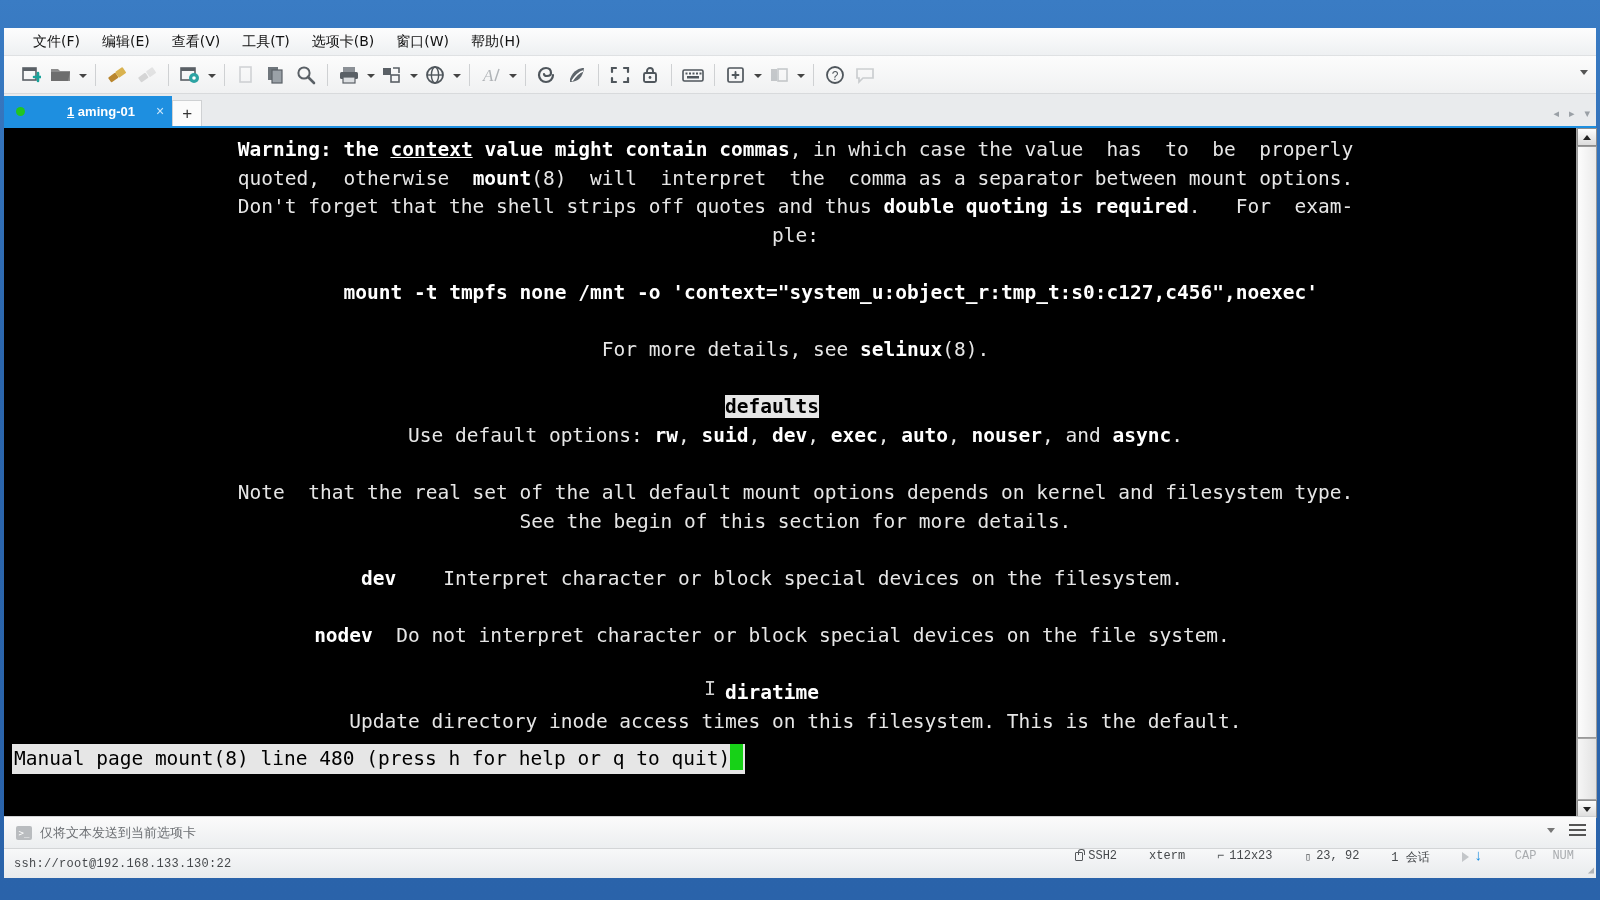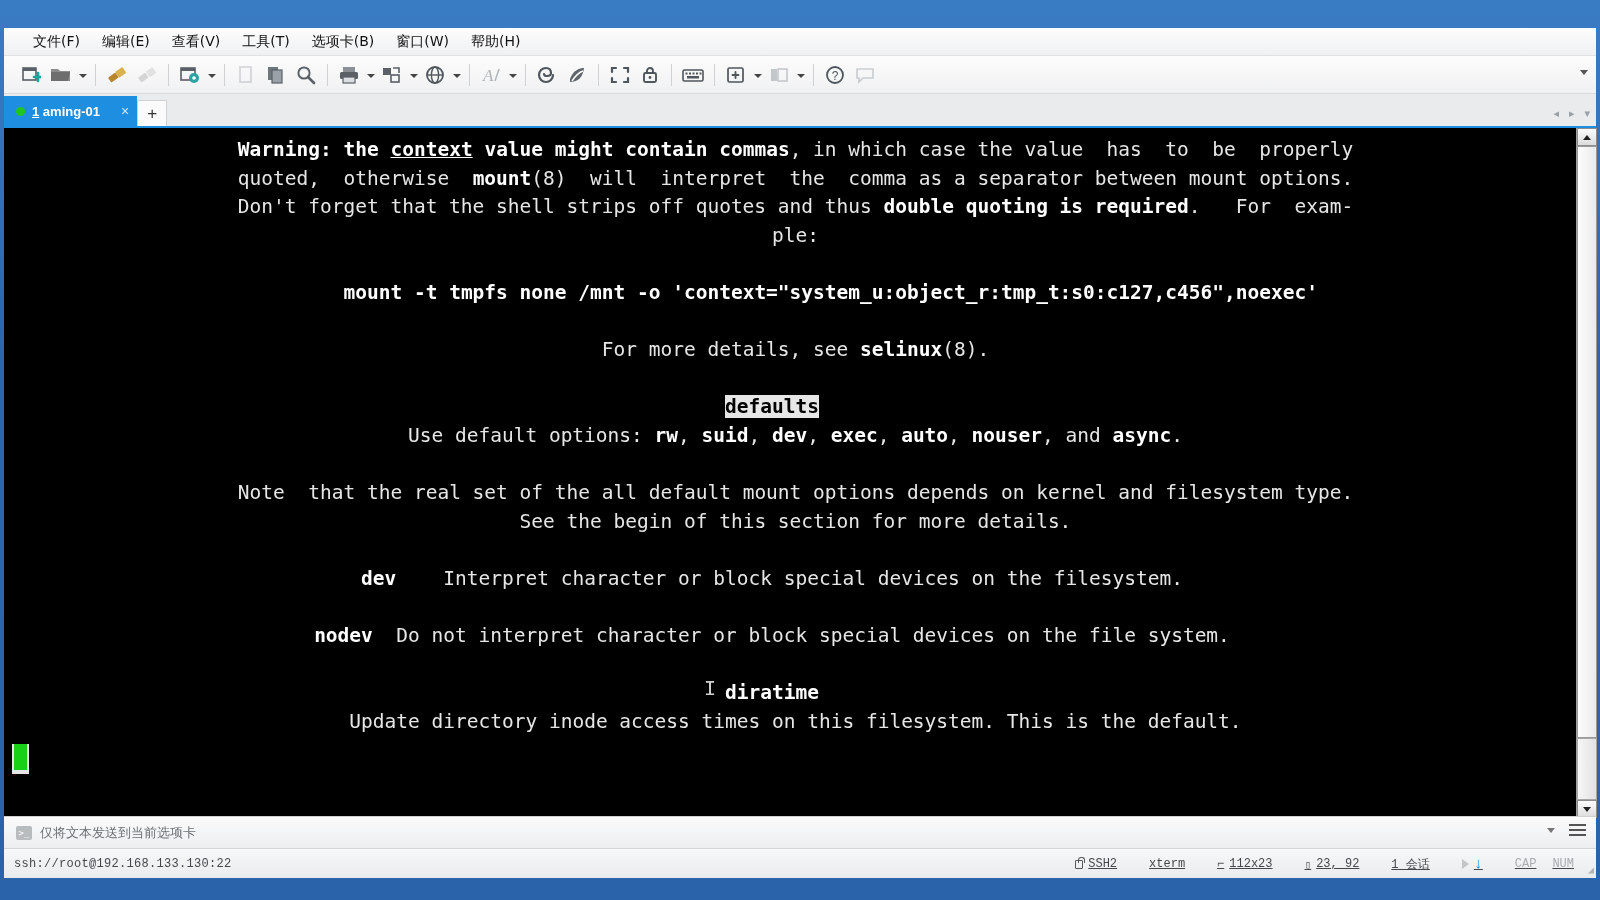--- a/index.html
+++ b/index.html
@@ -136,21 +136,21 @@
   }
   #tab-active {
     height: 30px; min-width: 132px;
     background: #1e8fe0;
     display:flex; align-items:center;
     padding: 0 8px 0 12px;
     color: #ffffff;
     gap: 7px;
   }
   #tab-dot { width:9px;height:9px;border-radius:50%;background:#21c521;flex:none;}
-  #tab-label { font-size:13px;font-weight:bold;white-space:nowrap;font-family:"Liberation Sans",sans-serif;}
+  #tab-label { font-size:13px;font-weight:bold;white-space:nowrap;font-family:"Liberation Sans",sans-serif;margin-left:35px;}
   #tab-label .num { text-decoration: underline; }
   #tab-close { font-size:14px;color:#cde7fa;margin-left:14px;line-height:1;}
   #tab-new {
     height:26px;width:30px;background:#fbfbfb;
     border:1px solid #cfd1d3;border-bottom:none;
     display:flex;align-items:center;justify-content:center;
     font-size:17px;color:#333;line-height:1;
   }
   #tab-nav {
     position:absolute; right:6px; bottom:6px;
@@ -255,21 +255,21 @@
   
   #status-bar{
     position:absolute; left:4px; top:848px; width:1592px; height:30px;
     background:linear-gradient(to bottom,#f7f8f9,#e9ebed);
     border-top:1px solid #d3d5d7;
     display:flex; align-items:center;
     font-family:"Liberation Mono", monospace;
     font-size:12px; color:#45484b;
   }
   #sb-url{ padding-left:10px; letter-spacing:.3px;}
-  #sb-right{ position:absolute; right:6px; top:0; height:30px; display:flex; align-items:center; gap:0;text-decoration:underline;}
+  #sb-right{ position:absolute; right:6px; top:0; height:30px; display:flex; align-items:flex-start; gap:0;}
   .sb-cell{ display:flex;align-items:center;gap:5px;padding:0 16px;white-space:nowrap;}
   .sb-dim{ color:#a9acaf; }
   .lock-icon{ width:8px;height:9px;border:1.5px solid #55585b;border-radius:1px;position:relative;flex:none;}
   .lock-icon:before{content:"";position:absolute;left:1.5px;top:-4px;width:5px;height:5px;border:1.5px solid #55585b;border-bottom:none;border-radius:3px 3px 0 0;}
   .size-icon{ color:#55585b; font-size:12px;}
   .col-icon{ color:#55585b; font-size:11px;}
   .tri-right{width:0;height:0;border-top:5px solid transparent;border-bottom:5px solid transparent;border-left:7px solid #c3c6c9;}
   .arrow-down{ color:#1e8fe0; font-size:15px; line-height:1;}
   #sb-grip{position:absolute;right:2px;bottom:2px;color:#b0b3b6;font-size:10px;}
 </style>
@@ -478,21 +478,21 @@
       <span class="tabnav-arrow">▸</span>
       <span class="tabnav-arrow">▾</span>
     </div>
   </div>
 
   <div id="terminal-wrap">
     <div id="terminal"><div class="line"><span>    </span><b>Warning:</b><span> </span><b>the</b><span> </span><b><u>context</u></b><span> </span><b>value might contain commas</b><span>, in which case the value  has  to  be  properly</span></div><div class="line"><span>    quoted,  otherwise  </span><b>mount</b><span>(8)  will  interpret  the  comma as a separator between mount options.</span></div><div class="line"><span>    Don't forget that the shell strips off quotes and thus </span><b>double quoting is required</b><span>.   For  exam-</span></div><div class="line"><span>    ple:</span></div><div class="line">&nbsp;</div><div class="line"><b>          mount -t tmpfs none /mnt -o 'context="system_u:object_r:tmp_t:s0:c127,c456",noexec'</b></div><div class="line">&nbsp;</div><div class="line"><span>    For more details, see </span><b>selinux</b><span>(8).</span></div><div class="line">&nbsp;</div><div class="line"><span class="inv">defaults</span></div><div class="line"><span>    Use default options: </span><b>rw</b><span>, </span><b>suid</b><span>, </span><b>dev</b><span>, </span><b>exec</b><span>, </span><b>auto</b><span>, </span><b>nouser</b><span>, and </span><b>async</b><span>.</span></div><div class="line">&nbsp;</div><div class="line"><span>    Note  that the real set of the all default mount options depends on kernel and filesystem type.</span></div><div class="line"><span>    See the begin of this section for more details.</span></div><div class="line">&nbsp;</div><div class="line"><b>dev</b><span>    Interpret character or block special devices on the filesystem.</span></div><div class="line">&nbsp;</div><div class="line"><b>nodev</b><span>  Do not interpret character or block special devices on the file system.</span></div><div class="line">&nbsp;</div><div class="line"><b>diratime</b></div><div class="line"><span>    Update directory inode access times on this filesystem. This is the default.</span></div></div>
 
     <div id="text-caret">I</div>
 
-    <div id="status-line"><span id="status-cursor"></span></div>
+    <div id="status-line"><span>Manual page mount(8) line 480 (press h for help or q to quit)</span><span id="status-cursor"></span></div>
 
     <div id="term-scroll">
       <div class="scroll-btn">
           <span class="up"></span>
         </div>
       <div id="scroll-track">
         <div id="scroll-thumb"></div>
         <div id="scroll-lower"></div>
       </div>
       <div class="scroll-btn" style="position:absolute;bottom:0;left:0;">

